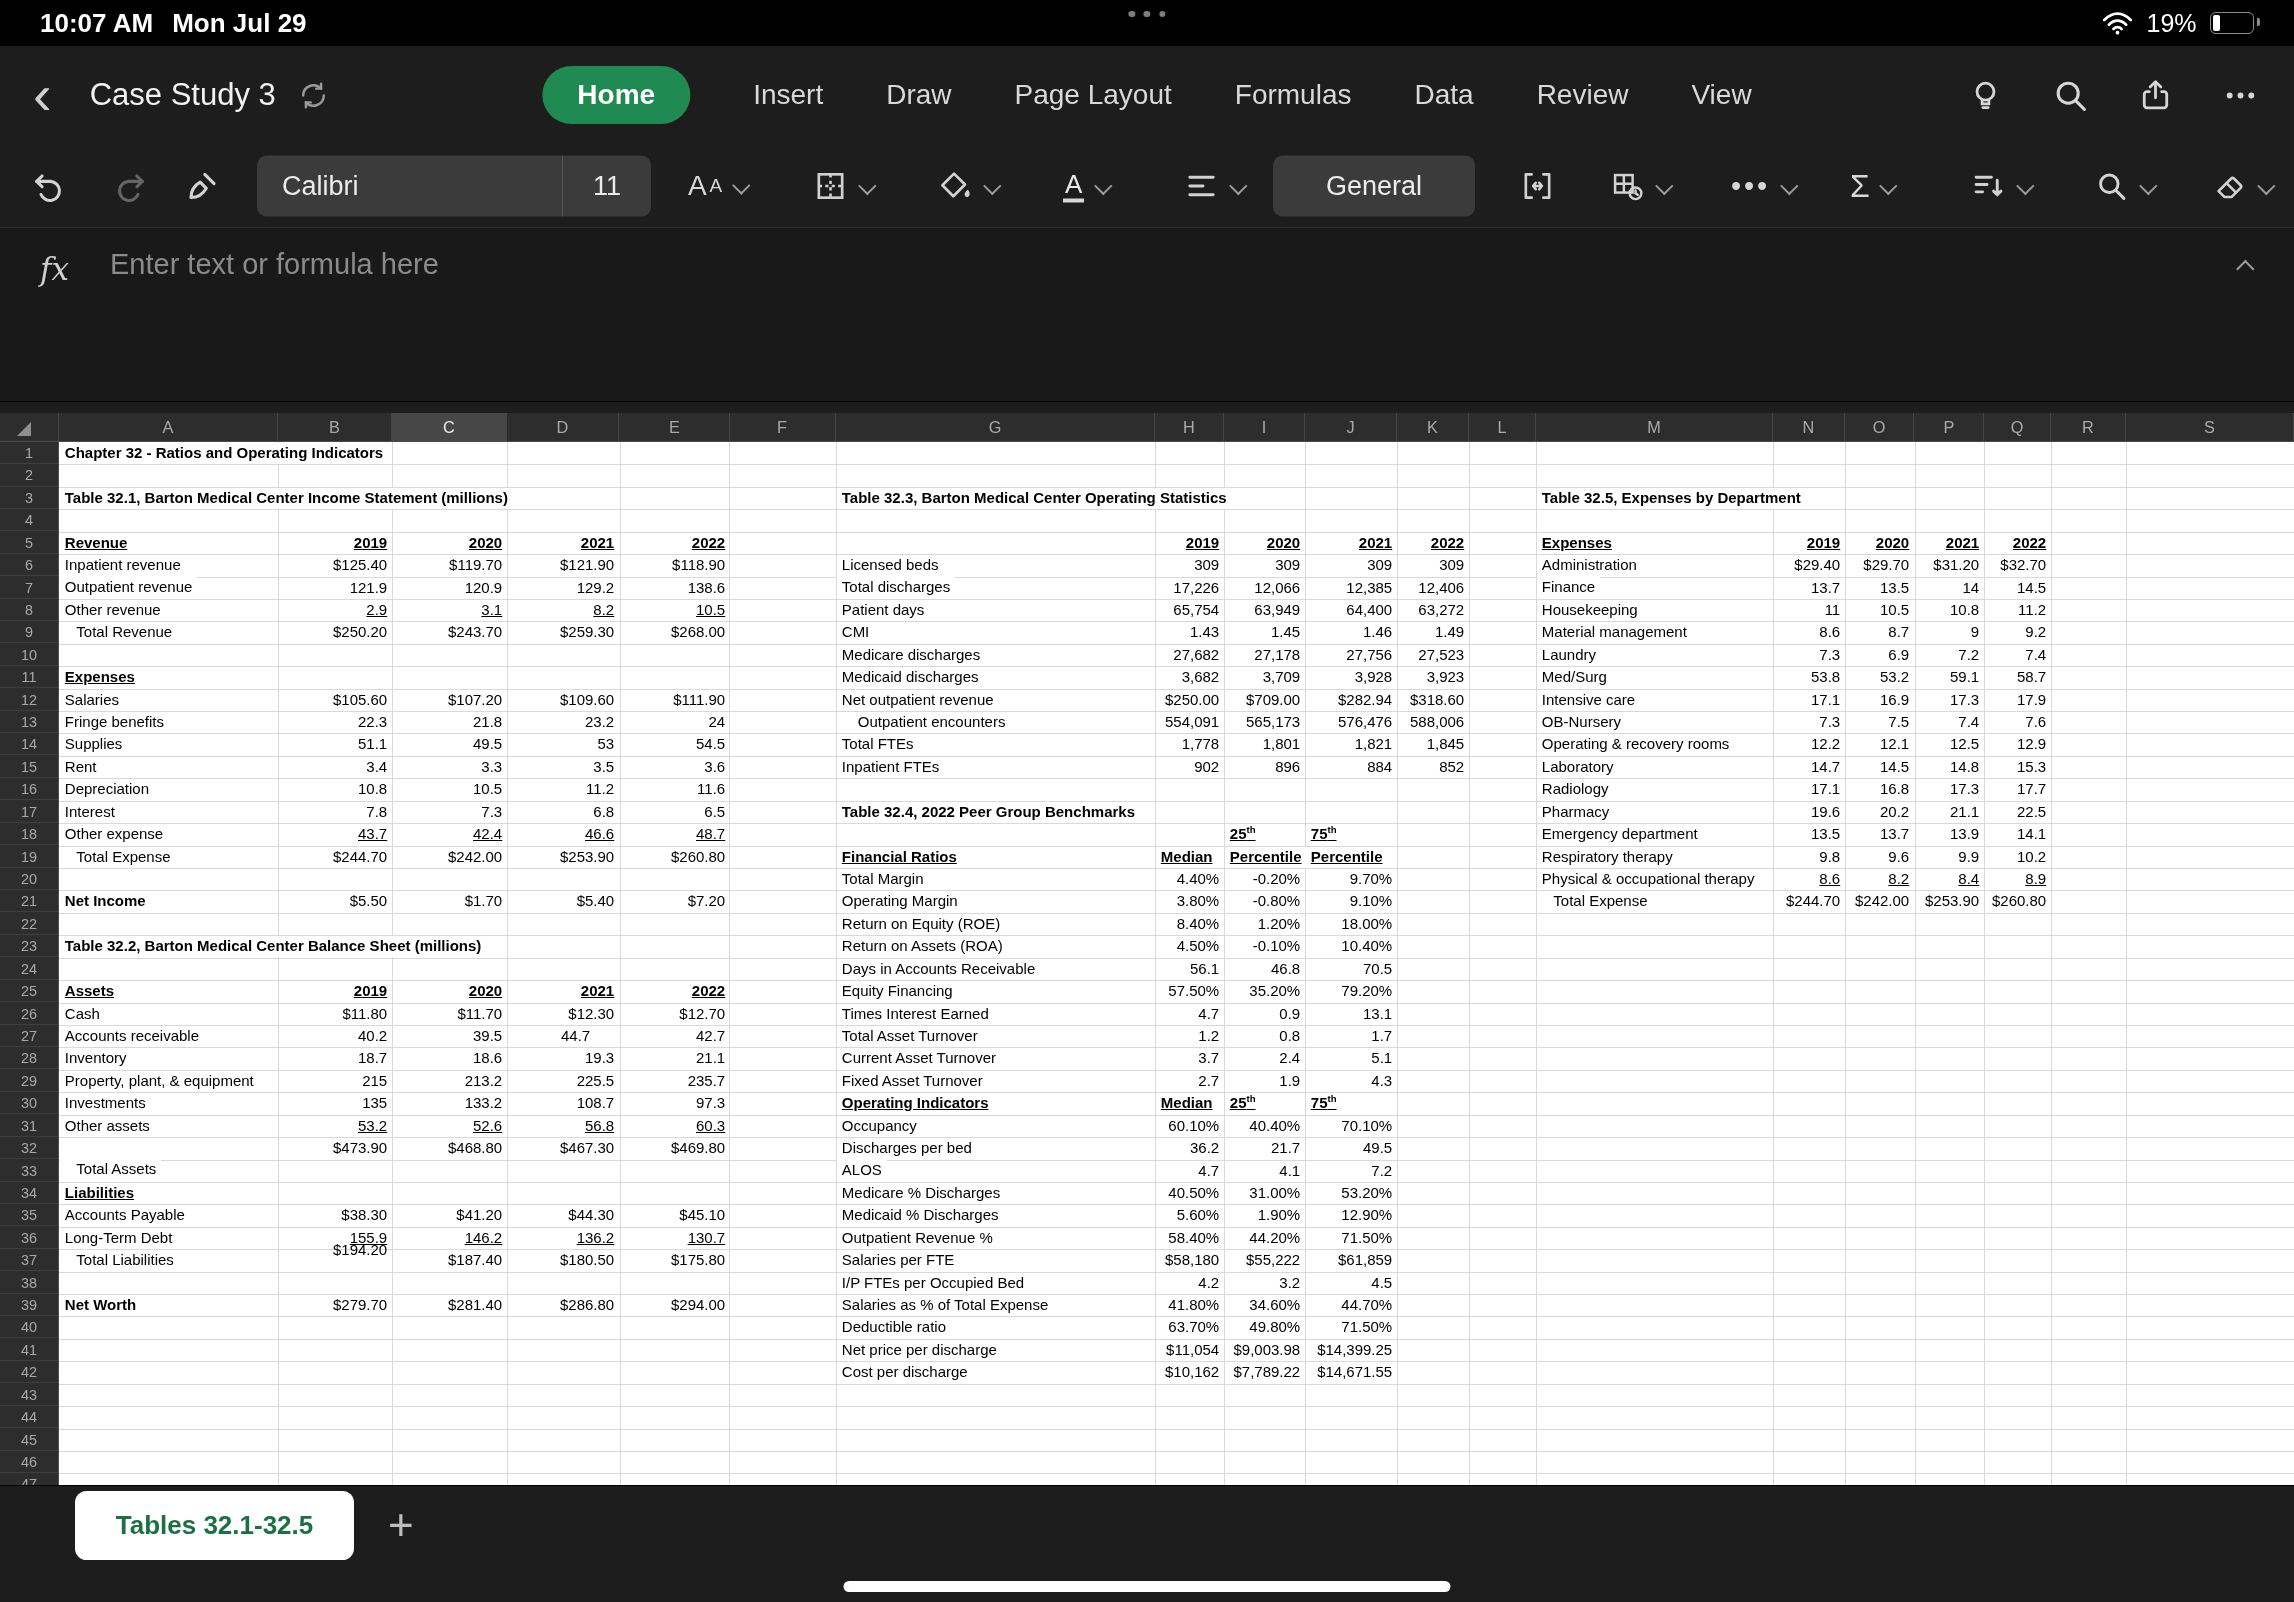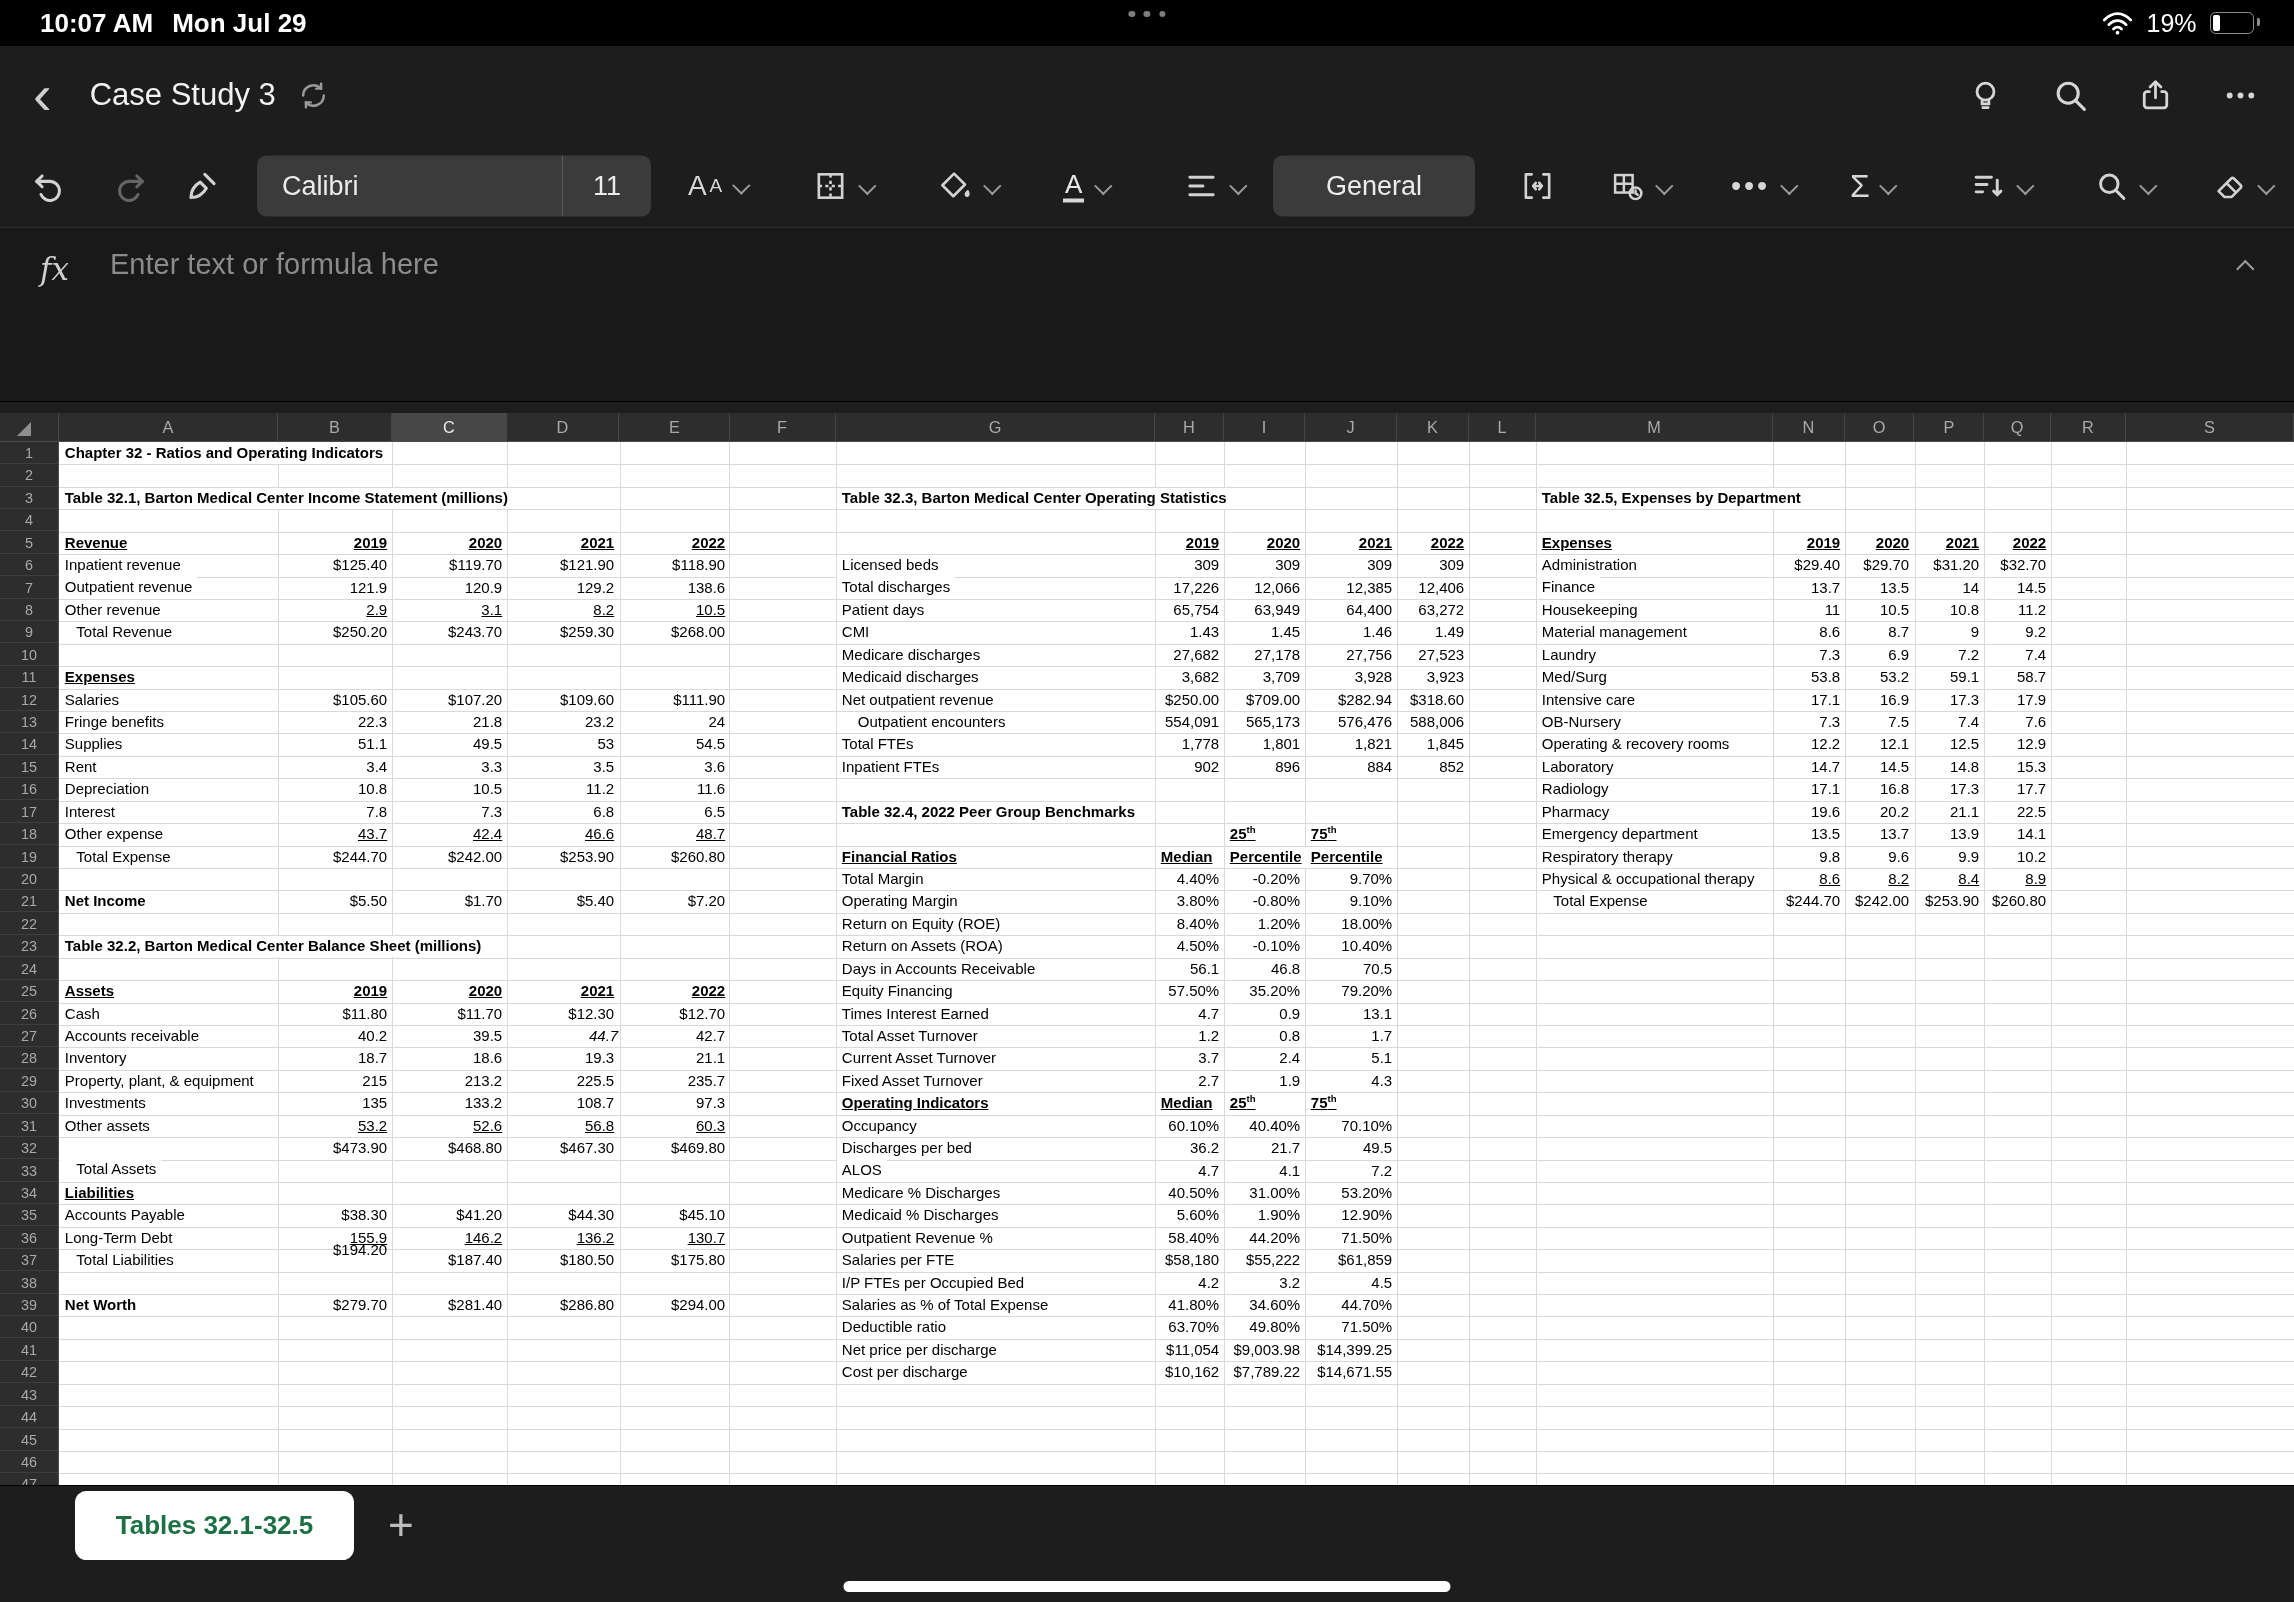--- a/index.html
+++ b/index.html
@@ -127,20 +127,30 @@
   <span class="back">‹</span>
   <span class="doc-title">Case Study 3</span>
   <span class="sync ic">
     <svg width="33" height="33" viewBox="0 0 24 24" fill="none" stroke="#b8b8b8" stroke-width="1.8" stroke-linecap="round">
       <path d="M4.5 12 A7.5 7.5 0 0 1 17.5 7"></path>
       <path d="M19.5 12 A7.5 7.5 0 0 1 6.5 17"></path>
       <path d="M17.5 3.5 V7 H14"></path>
       <path d="M6.5 20.5 V17 H10"></path>
     </svg>
   </span>
+  <nav class="rtabs">
+      <div class="rtab active" style="background: rgb(31, 139, 82);">Home</div>
+      <div class="rtab">Insert</div>
+      <div class="rtab">Draw</div>
+      <div class="rtab">Page Layout</div>
+      <div class="rtab">Formulas</div>
+      <div class="rtab">Data</div>
+      <div class="rtab">Review</div>
+      <div class="rtab">View</div>
+    </nav>
   <div class="tb-right">
     <span class="ic">
       <svg width="37" height="37" viewBox="0 0 24 24" fill="none" stroke="#d6d6d6" stroke-width="1.8" stroke-linecap="round">
         <circle cx="12" cy="9.5" r="5.5"></circle>
           <path d="M9.8 15 v2.4 h4.4 V15"></path>
           <path d="M10.3 19.8 h3.4"></path>
       </svg>
     </span>
     <span class="ic">
       <svg width="37" height="37" viewBox="0 0 24 24" fill="none" stroke="#d6d6d6" stroke-width="2" stroke-linecap="round">
@@ -651,21 +661,21 @@
     <div class="cell num" style="left: 392px; width: 115px; top: 561px; height: 22.4px; line-height: 22.4px;">$11.70</div>
     <div class="cell num" style="left: 507px; width: 112px; top: 561px; height: 22.4px; line-height: 22.4px;">$12.30</div>
     <div class="cell num" style="left: 620px; width: 110px; top: 561px; height: 22.4px; line-height: 22.4px;">$12.70</div>
     <div class="cell txt" style="left: 837px; top: 562px; height: 20.5px; line-height: 20.5px;">Times Interest Earned</div>
     <div class="cell num" style="left: 1155px; width: 69px; top: 561px; height: 22.4px; line-height: 22.4px;">4.7</div>
     <div class="cell num" style="left: 1224px; width: 81px; top: 561px; height: 22.4px; line-height: 22.4px;">0.9</div>
     <div class="cell num" style="left: 1305px; width: 92px; top: 561px; height: 22.4px; line-height: 22.4px;">13.1</div>
     <div class="cell txt" style="left: 60px; top: 584px; height: 20.5px; line-height: 20.5px;">Accounts receivable</div>
     <div class="cell num" style="left: 278px; width: 114px; top: 583px; height: 22.4px; line-height: 22.4px;">40.2</div>
     <div class="cell num" style="left: 392px; width: 115px; top: 583px; height: 22.4px; line-height: 22.4px;">39.5</div>
-    <div class="cell num" style="left: 507px; width: 116px; top: 583px; height: 22.4px; line-height: 22.4px; font-style: italic;">44.7</div>
+    <div class="cell num" style="left: 479px; width: 116px; top: 583px; height: 22.4px; line-height: 22.4px;">44.7</div>
     <div class="cell num" style="left: 620px; width: 110px; top: 583px; height: 22.4px; line-height: 22.4px;">42.7</div>
     <div class="cell txt" style="left: 837px; top: 584px; height: 20.5px; line-height: 20.5px;">Total Asset Turnover</div>
     <div class="cell num" style="left: 1155px; width: 69px; top: 583px; height: 22.4px; line-height: 22.4px;">1.2</div>
     <div class="cell num" style="left: 1224px; width: 81px; top: 583px; height: 22.4px; line-height: 22.4px;">0.8</div>
     <div class="cell num" style="left: 1305px; width: 92px; top: 583px; height: 22.4px; line-height: 22.4px;">1.7</div>
     <div class="cell txt" style="left: 60px; top: 606px; height: 20.5px; line-height: 20.5px;">Inventory</div>
     <div class="cell num" style="left: 278px; width: 114px; top: 605px; height: 22.4px; line-height: 22.4px;">18.7</div>
     <div class="cell num" style="left: 392px; width: 115px; top: 605px; height: 22.4px; line-height: 22.4px;">18.6</div>
     <div class="cell num" style="left: 507px; width: 112px; top: 605px; height: 22.4px; line-height: 22.4px;">19.3</div>
     <div class="cell num" style="left: 620px; width: 110px; top: 605px; height: 22.4px; line-height: 22.4px;">21.1</div>

